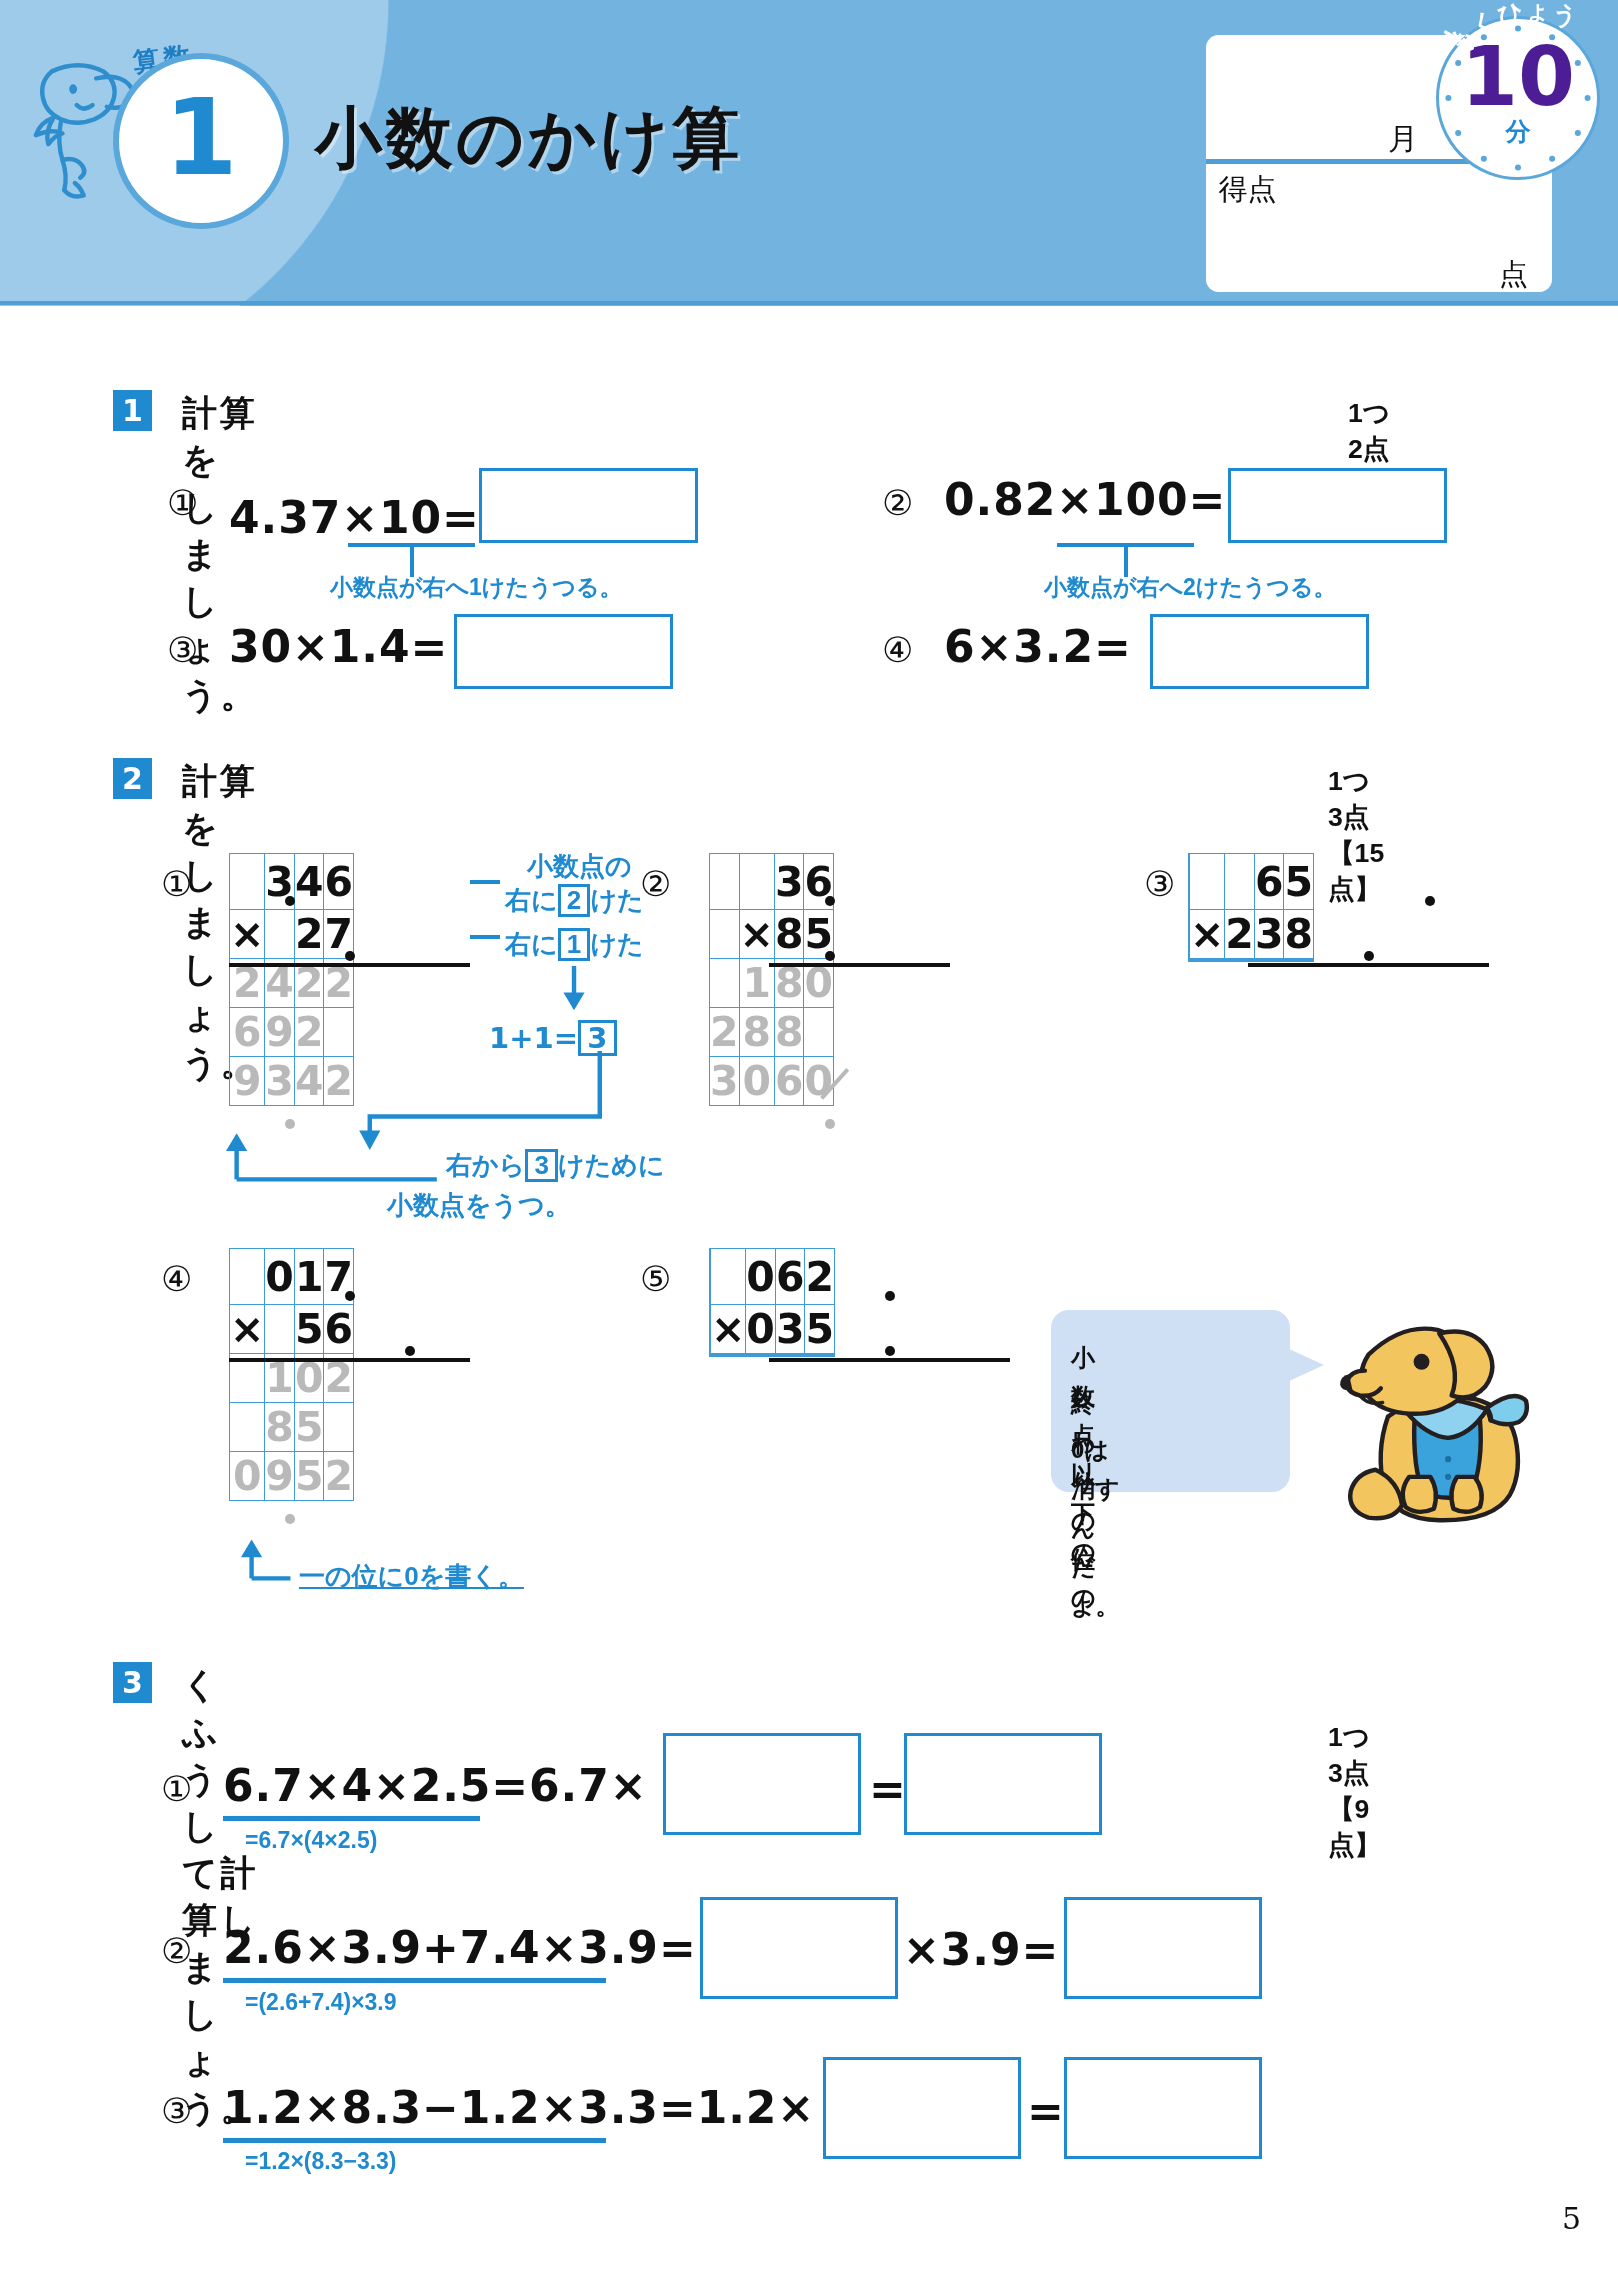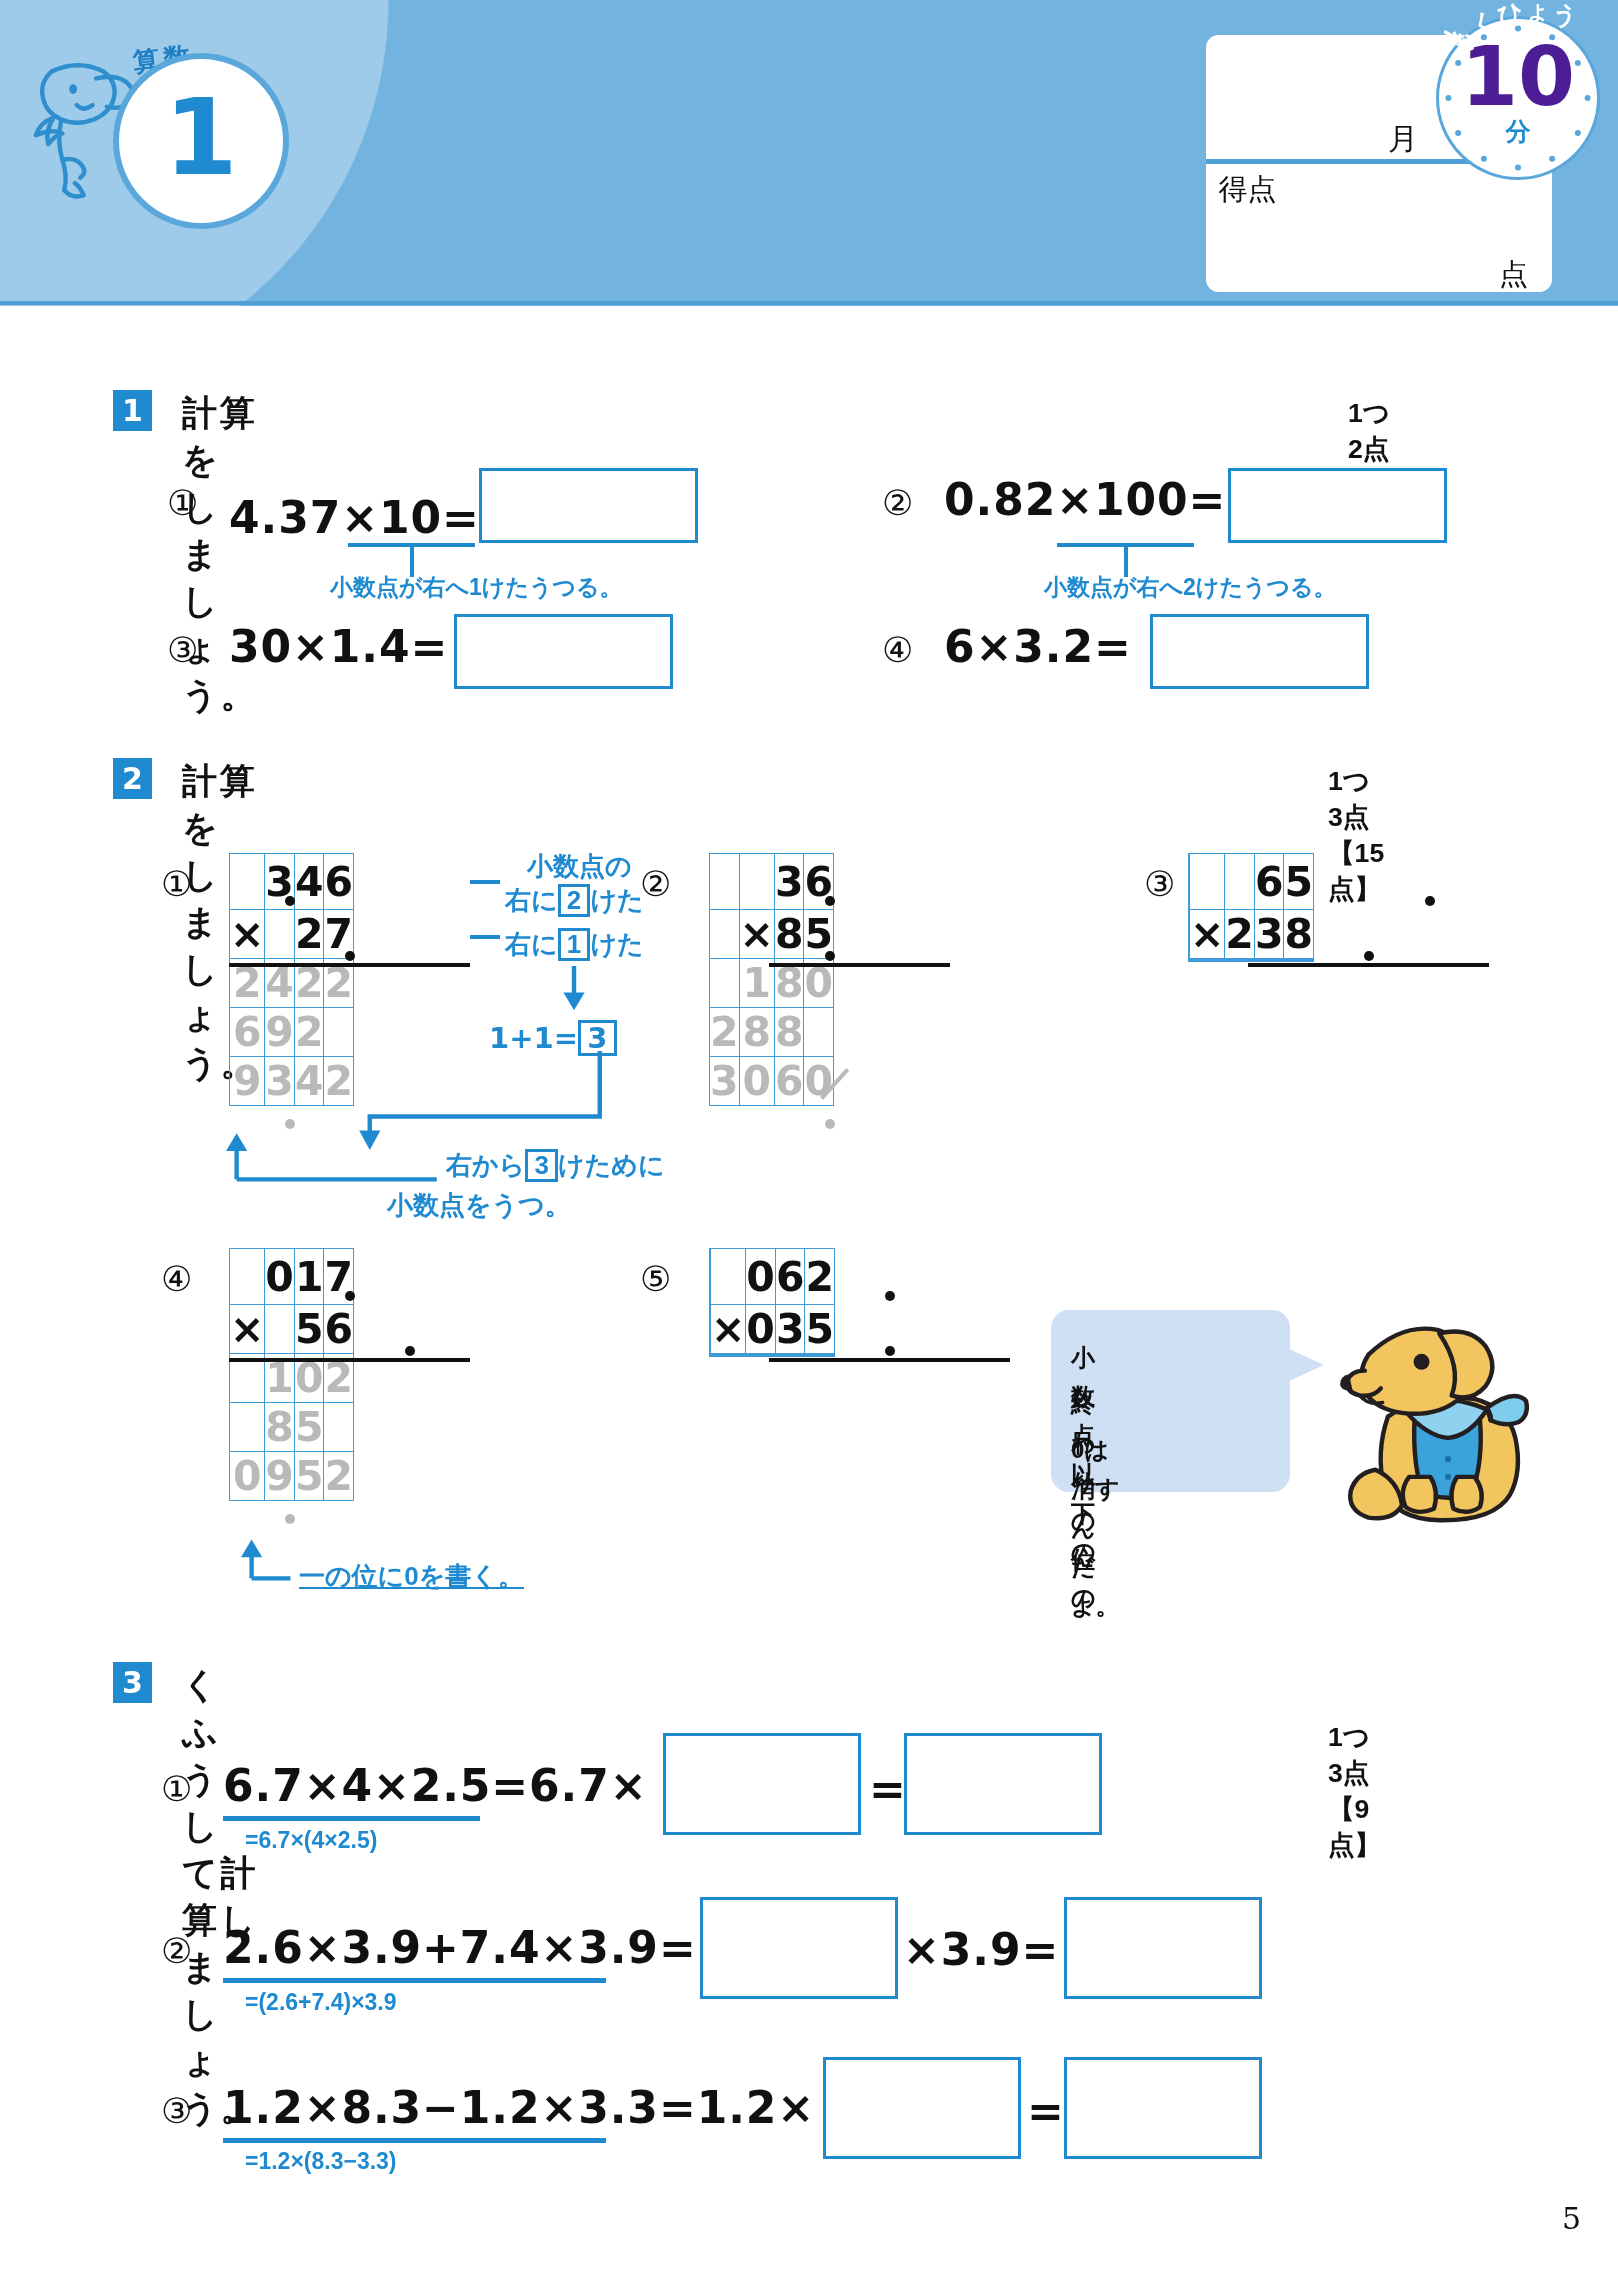--- a/index.html
+++ b/index.html
@@ -127,20 +127,21 @@
         <path d="M52 166 Q60 176 74 172 Q70 162 64 158"></path>
       </g>
     </svg>
 
     <div class="subject-label">算数</div>
 
     <div class="unit-circle">
       <span class="unit-num">1</span>
     </div>
 
+    <div class="unit-title">小数のかけ算</div>
 
     <div class="scorebox">
       <div class="divider"></div>
       <div class="sb-month">月</div>
       <div class="sb-day">日</div>
       <div class="sb-tokuten">得点</div>
       <div class="sb-ten">点</div>
     </div>
 
     <div class="clock">

